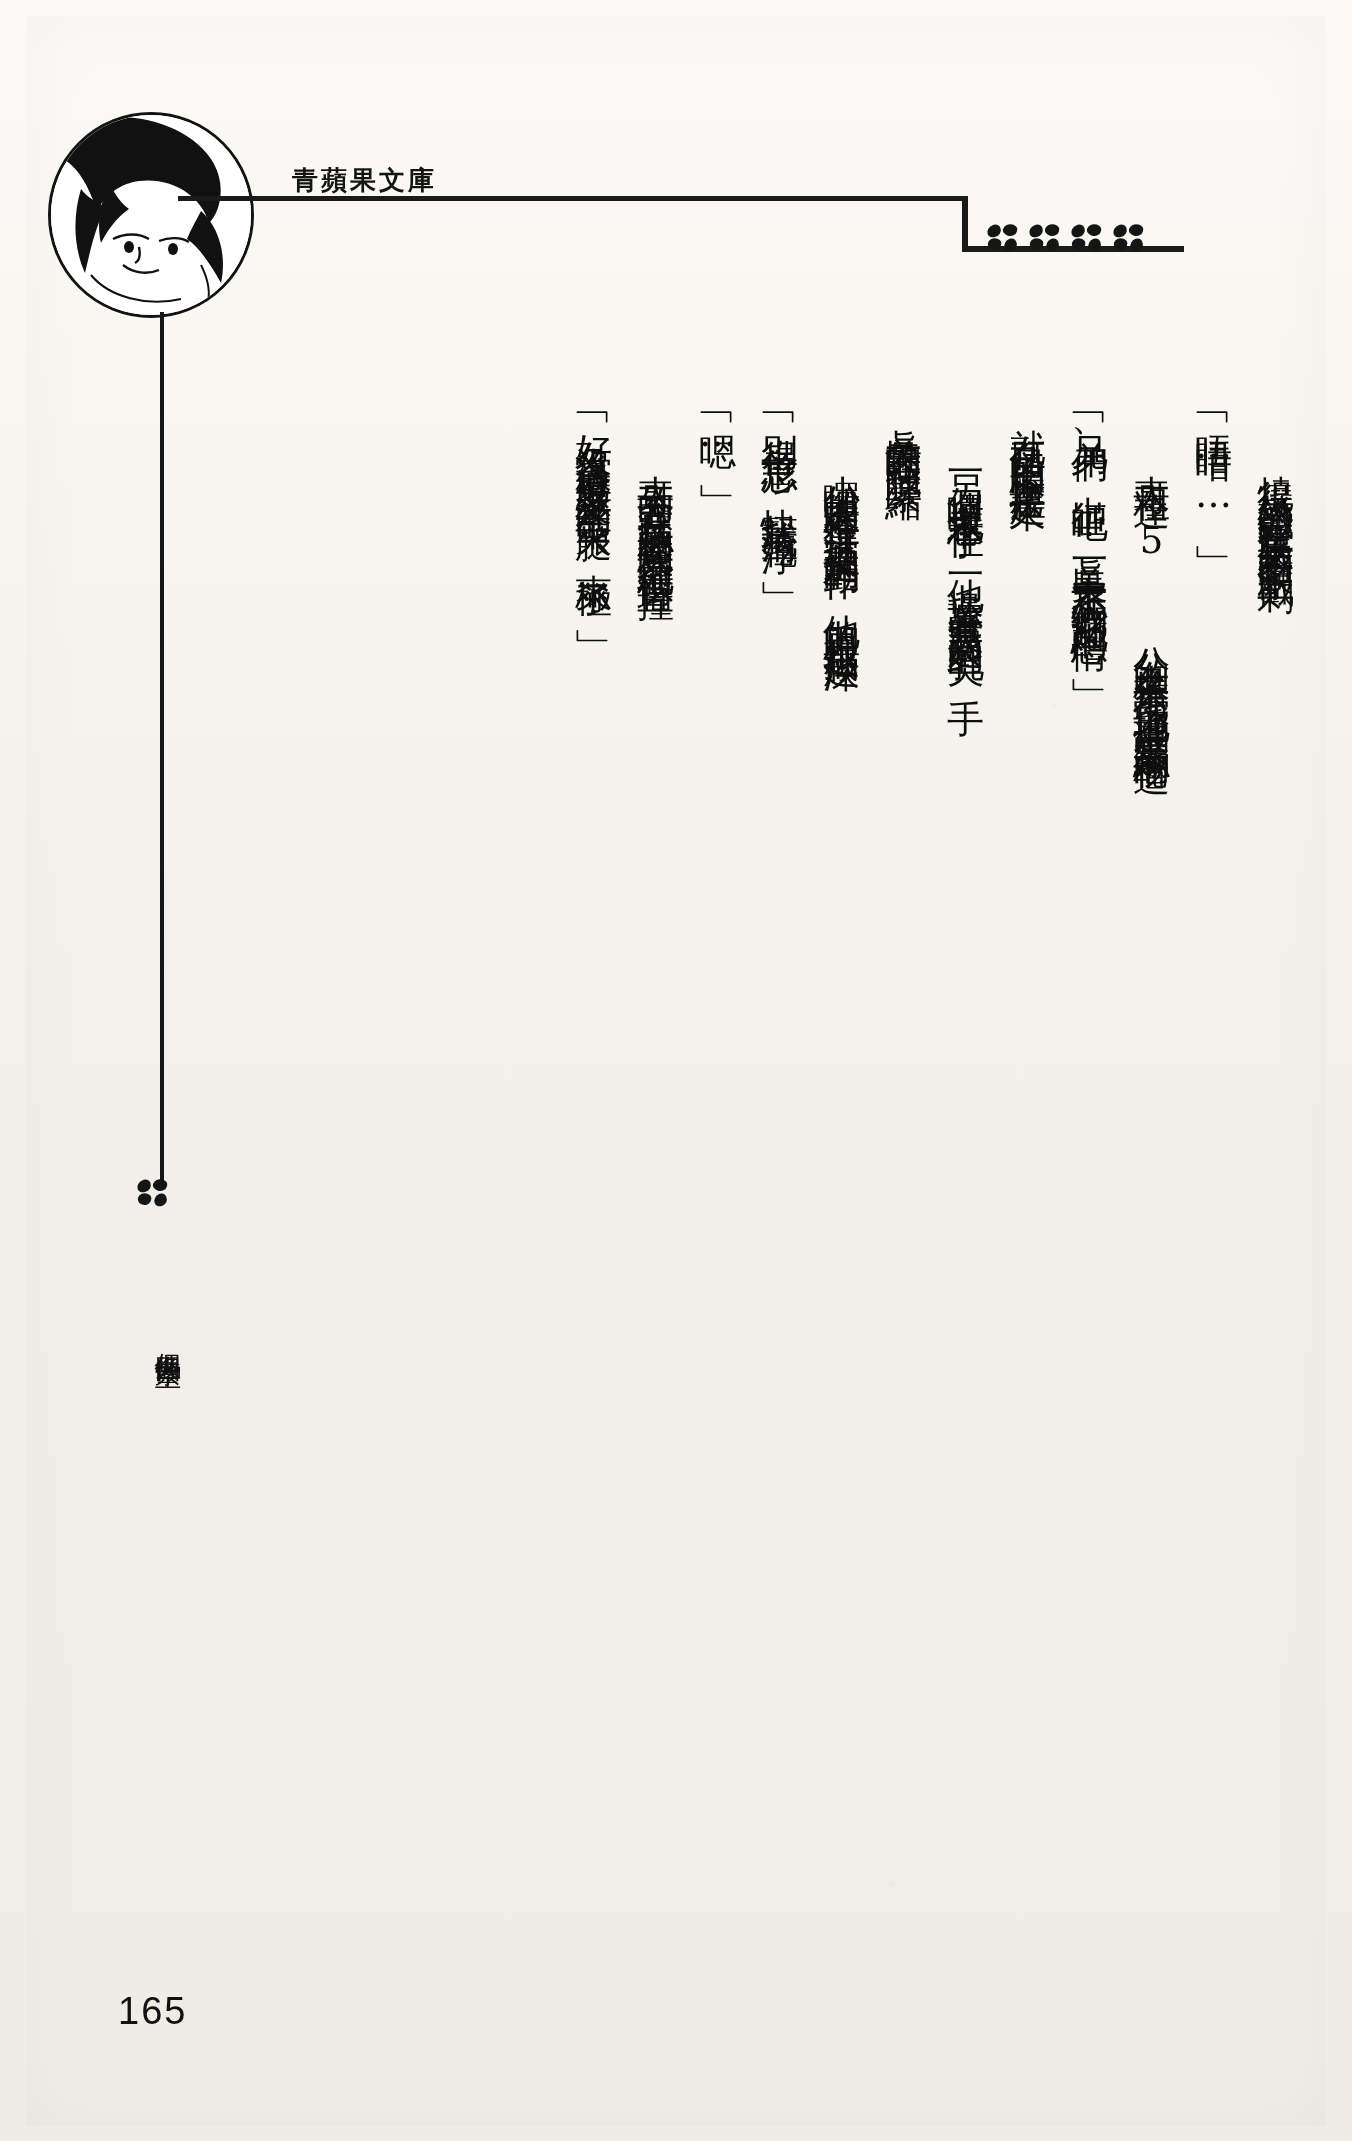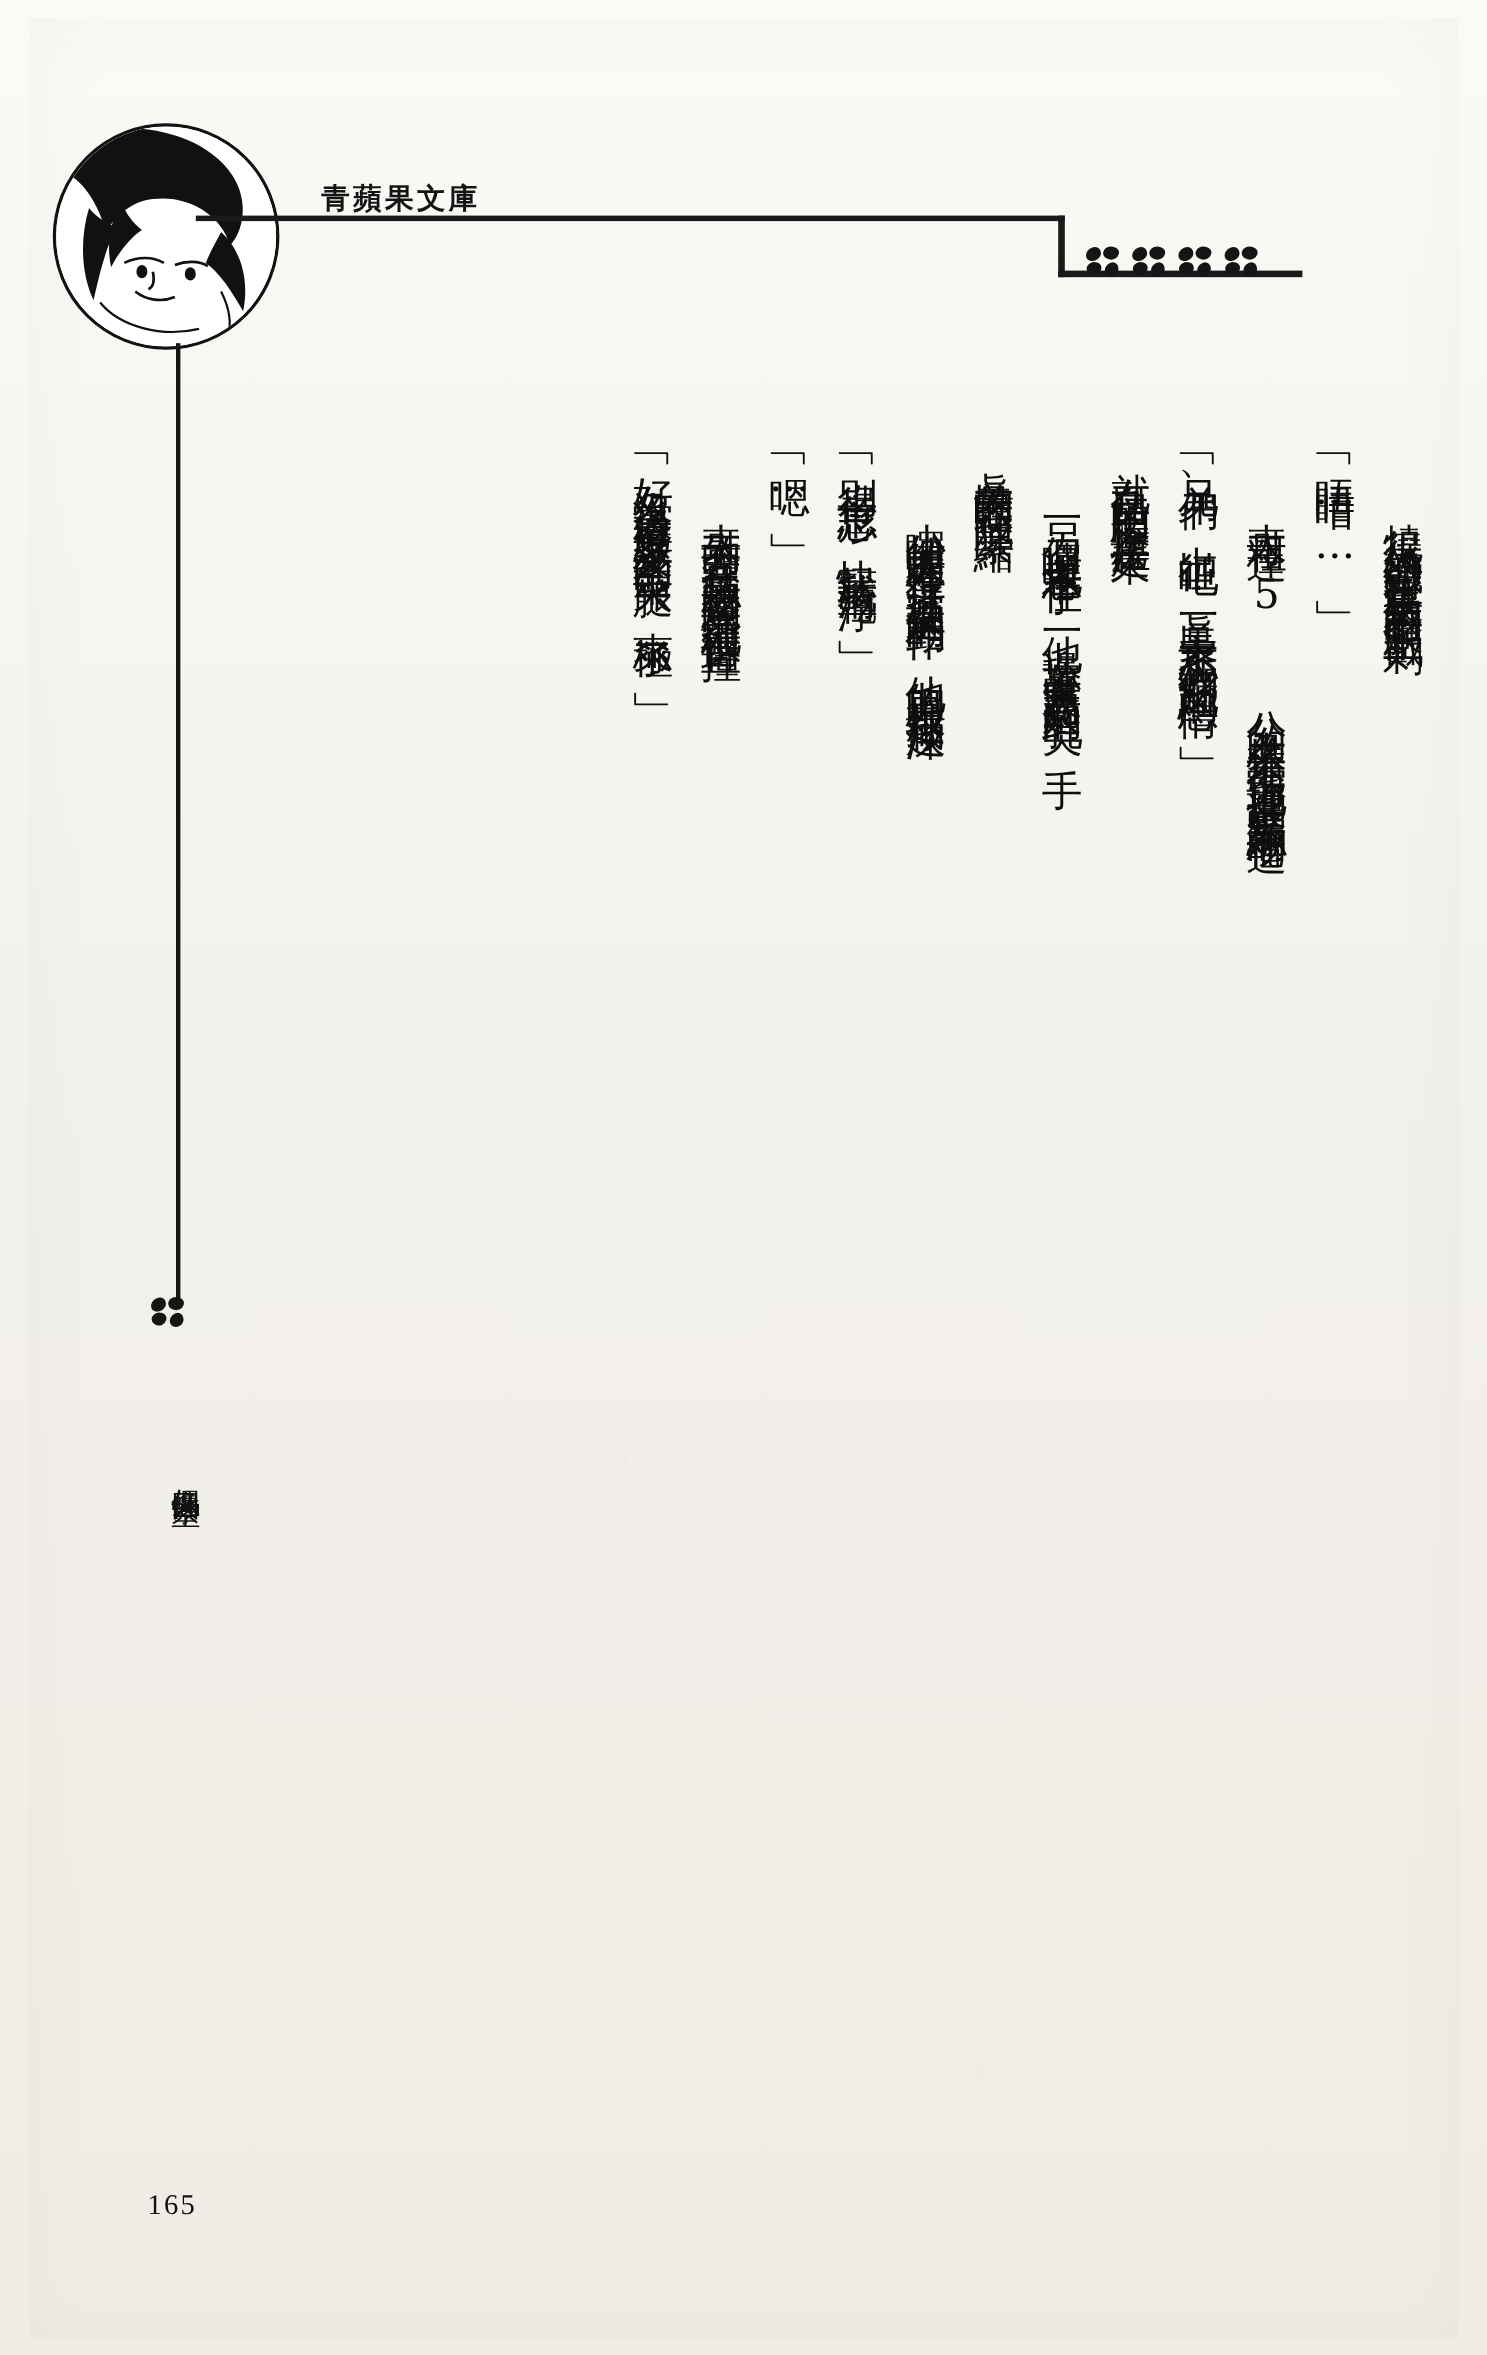--- a/index.html
+++ b/index.html
@@ -167,25 +167,25 @@
     letter-spacing: 6px;
     color: #0e0e0e;
     height: 1540px;
     width: 62px;
     white-space: pre;
   }
   .col.indent { padding-top: 46px; }
 
   .page-number {
     position: absolute;
-    left: 134px;
+    left: 118px;
     top: 1990px;
-    font-size: 26px;
+    font-size: 38px;
     color: #111;
-    font-family: Liberation Serif, serif;
+    font-family: Liberation Sans, sans-serif;
     letter-spacing: 2px;
   }
 </style>
 </head>
 <body>
 
 <div id="page">
   <div class="sheet"></div>
 
   <div class="circle-illus">

